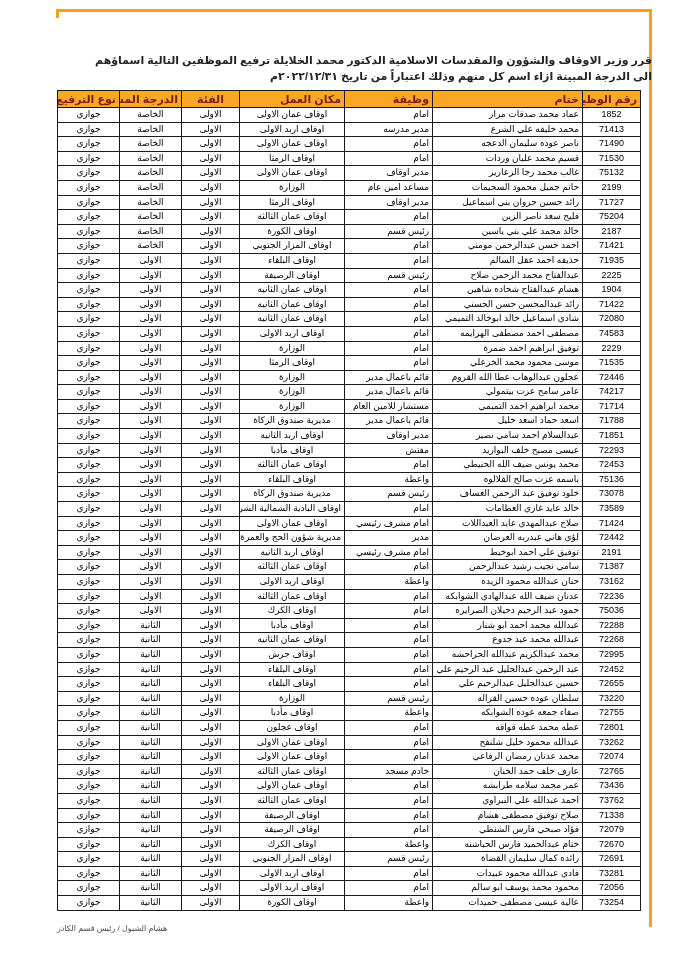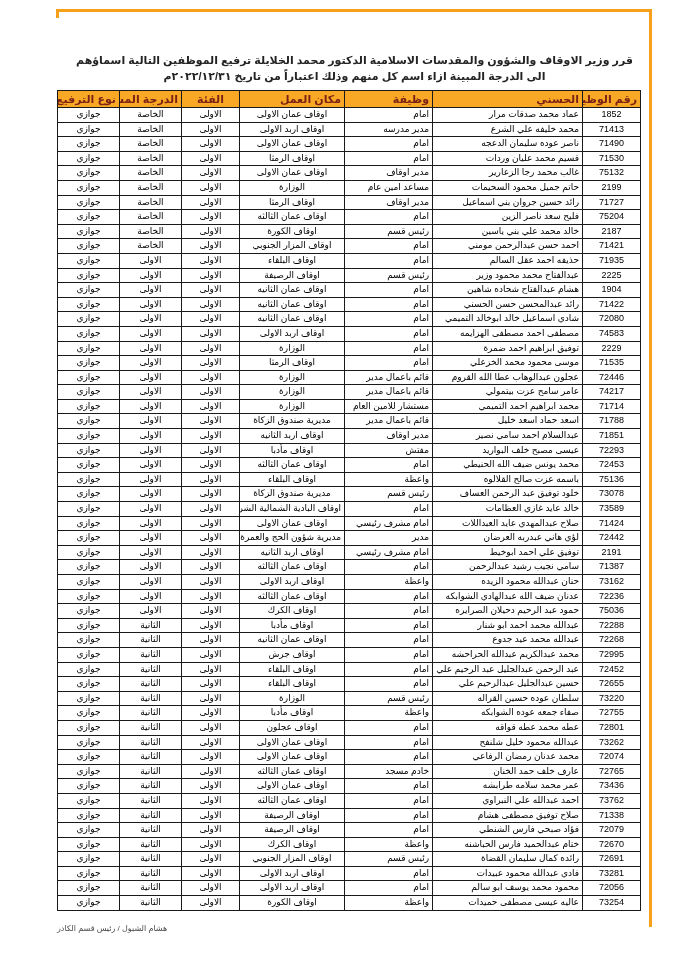--- a/index.html
+++ b/index.html
@@ -13,21 +13,21 @@
     width:676px;height:960px;background:#ffffff;position:relative;overflow:hidden;
     font-family:"Liberation Sans","DejaVu Sans",sans-serif;
     -webkit-font-smoothing:antialiased;
   }
   .page{position:absolute;inset:0;}
   .accent{position:absolute;background:var(--accent);}
   .accent-top{left:56px;top:9px;width:596px;height:3px;}
   .accent-right{left:649px;top:9px;width:3px;height:918px;}
   .accent-tick{left:56px;top:9px;width:3px;height:9px;}
   .title{
-    position:absolute;left:57px;top:52px;width:595px;text-align:center;
+    position:absolute;left:57px;top:52px;width:595px;text-align:right;
     font-size:11px;font-weight:bold;color:#242424;line-height:16px;
   }
   table.doc{
     position:absolute;left:57px;top:90px;width:583px;
     border-collapse:collapse;table-layout:fixed;
   }
   table.doc th,table.doc td{
     border:1px solid var(--grid);
     overflow:hidden;white-space:nowrap;
     padding:0 3px;box-sizing:border-box;
@@ -66,21 +66,21 @@
         <col style="width: 150px;">
         <col style="width: 88px;">
         <col style="width: 105px;">
         <col style="width: 58px;">
         <col style="width: 62px;">
         <col style="width: 62px;">
       </colgroup>
     <thead>
       <tr id="header-row">
           <th class="al-c">رقم الوظيفة</th>
-          <th class="al-r">الحسني</th>
+          <th class="al-r">ختام</th>
           <th class="al-r">وظيفة</th>
           <th class="al-r">مكان العمل</th>
           <th class="al-c">الفئة</th>
           <th class="al-r">الدرجة المستحقة</th>
           <th class="al-r">نوع الترفيع</th>
         </tr>
     </thead>
     <tbody id="table-body">
         <tr>
           <td class="al-c num">1852</td>
@@ -176,21 +176,21 @@
           <td class="al-c num">71935</td>
           <td class="al-r">حذيفه احمد عقل السالم</td>
           <td class="al-r">امام</td>
           <td class="al-c">اوقاف البلقاء</td>
           <td class="al-c">الاولى</td>
           <td class="al-c">الاولى</td>
           <td class="al-c">جوازي</td>
         </tr>
         <tr>
           <td class="al-c num">2225</td>
-          <td class="al-r">عبدالفتاح محمد محمود وزير</td>
+          <td class="al-r">عبدالفتاح محمد الرحمن صلاح</td>
           <td class="al-r">رئيس قسم</td>
           <td class="al-c">اوقاف الرصيفة</td>
           <td class="al-c">الاولى</td>
           <td class="al-c">الاولى</td>
           <td class="al-c">جوازي</td>
         </tr>
         <tr>
           <td class="al-c num">1904</td>
           <td class="al-r">هشام عبدالفتاح شحاده شاهين</td>
           <td class="al-r">امام</td>

